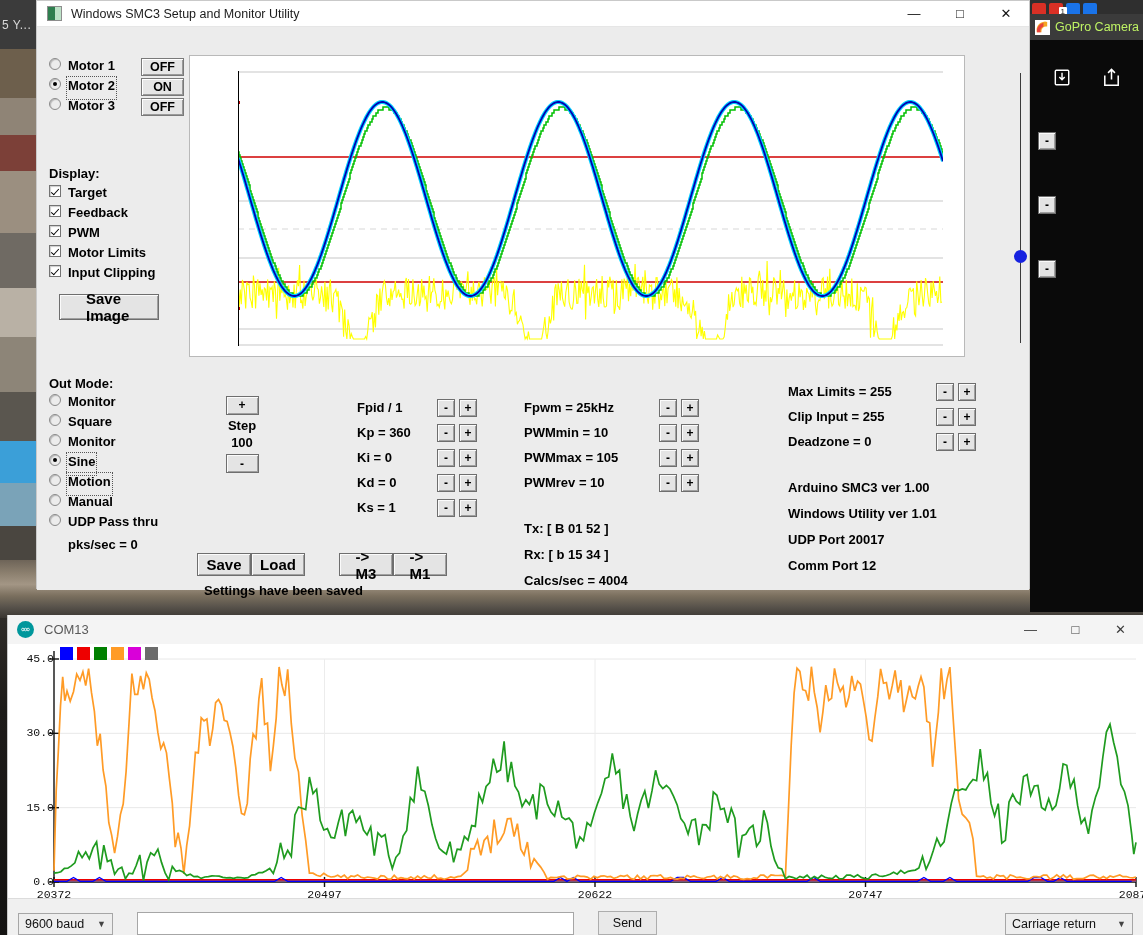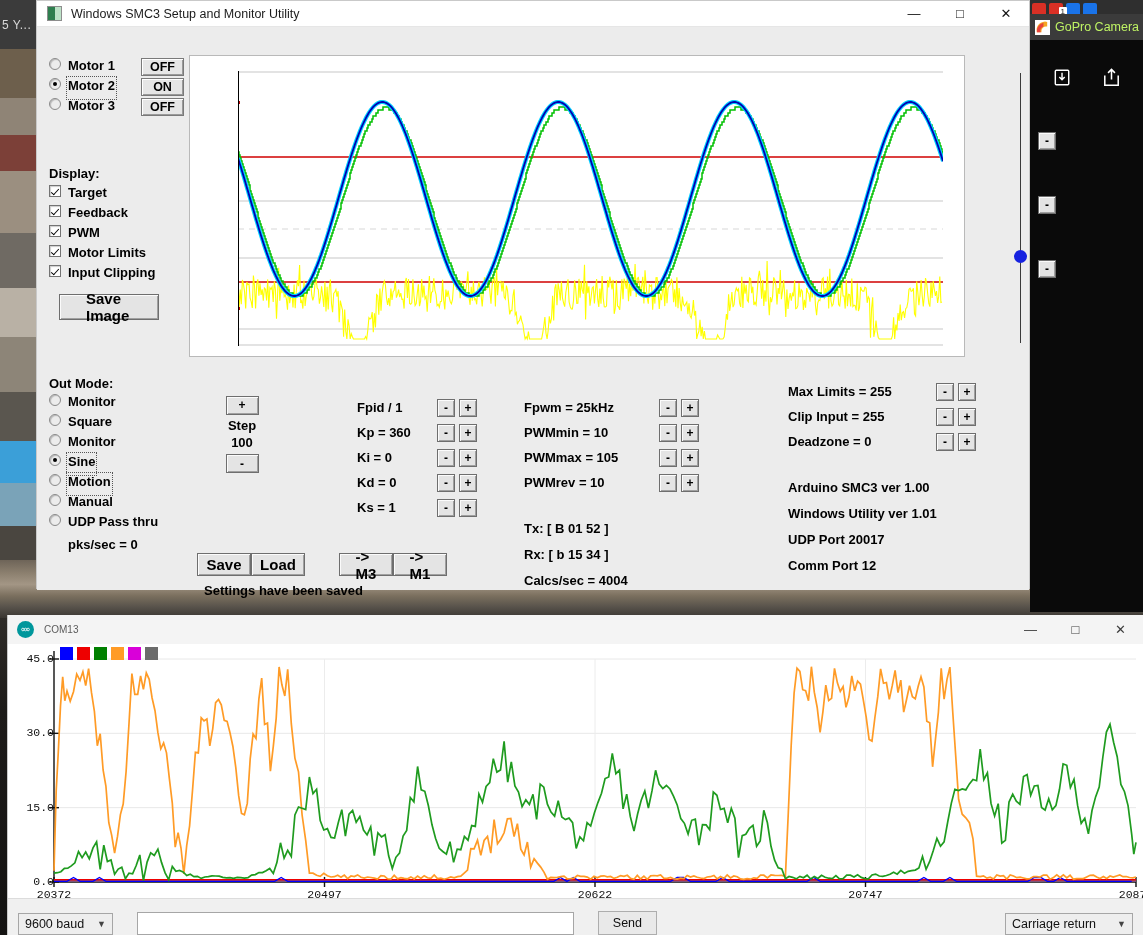--- a/index.html
+++ b/index.html
@@ -136,21 +136,21 @@
     position:absolute;left:7px;top:615px;width:1136px;height:320px;background:#f4f4f4;
     border-left:1px solid #c8c8c8;box-sizing:border-box;
   }
   #plotter-titlebar{
     height:29px;background:#f4f4f4;display:flex;align-items:center;
   }
   #arduino-logo{
     width:17px;height:17px;border-radius:50%;background:#00979c;margin-left:9px;margin-right:10px;
     display:flex;align-items:center;justify-content:center;color:#fff;font-size:9px;flex:none;
   }
-  #plotter-title{font-size:10px;color:#5a5a5a;flex:1;}
+  #plotter-title{font-size:13px;color:#5a5a5a;flex:1;}
   .plt-win-btn{
     width:45px;height:29px;display:flex;align-items:center;justify-content:center;
     font-size:13px;color:#3b3b3b;
   }
   #plotter-chart{position:relative;height:254px;background:#fff;overflow:hidden;}
   #plotter-bottombar{
     height:37px;background:#f0f0f0;display:flex;align-items:flex-end;
     border-top:1px solid #dcdcdc;padding:0 10px;gap:24px;box-sizing:border-box;
   }
   .combo{

